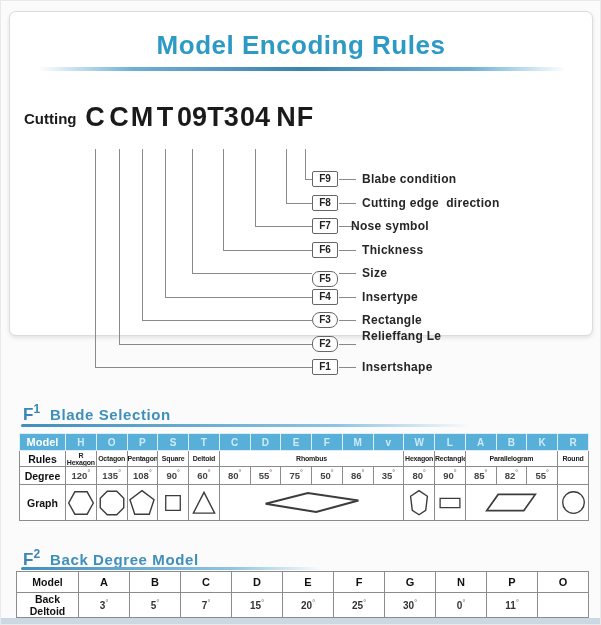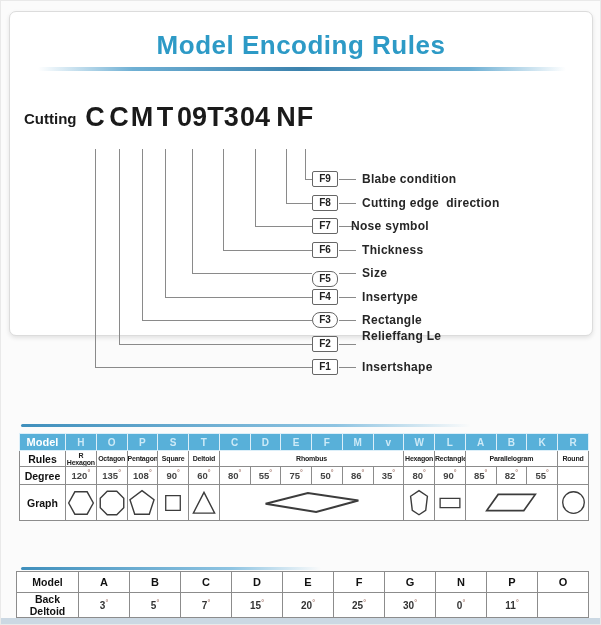--- a/index.html
+++ b/index.html
@@ -69,21 +69,21 @@
         <div class="sym" style="left: 245px;">04</div>
         <div class="sym" style="left: 276px;">N</div>
         <div class="sym" style="left: 295px;">F</div>
         <div class="vline" style="left: 85px; top: 137px; height: 218px;"></div>
         <div class="hline" style="left: 85px; top: 355px; width: 217px;"></div>
         <div class="fbox" style="left: 302px; top: 347px;">F1</div>
         <div class="hline" style="left: 329px; top: 355px; width: 17px;"></div>
         <div class="flabel" style="left: 352px; top: 347px;">Insertshape</div>
         <div class="vline" style="left: 109px; top: 137px; height: 195px;"></div>
         <div class="hline" style="left: 109px; top: 332px; width: 193px;"></div>
-        <div class="fbox" style="left: 302px; top: 324px;">F2</div>
+        <div class="fbox" style="left: 302px; top: 324px; border-radius: 7px;">F2</div>
         <div class="hline" style="left: 329px; top: 332px; width: 17px;"></div>
         <div class="flabel" style="left: 352px; top: 316px;">Relieffang Le</div>
         <div class="vline" style="left: 132px; top: 137px; height: 171px;"></div>
         <div class="hline" style="left: 132px; top: 308px; width: 170px;"></div>
         <div class="fbox" style="left: 302px; top: 300px; border-radius: 8px;">F3</div>
         <div class="hline" style="left: 329px; top: 308px; width: 17px;"></div>
         <div class="flabel" style="left: 352px; top: 300px;">Rectangle</div>
         <div class="vline" style="left: 155px; top: 137px; height: 148px;"></div>
         <div class="hline" style="left: 155px; top: 285px; width: 147px;"></div>
         <div class="fbox" style="left: 302px; top: 277px;">F4</div>
@@ -110,20 +110,23 @@
         <div class="hline" style="left: 329px; top: 191px; width: 17px;"></div>
         <div class="flabel" style="left: 352px; top: 183px;">Cutting edge  direction</div>
         <div class="vline" style="left: 295px; top: 137px; height: 30px;"></div>
         <div class="hline" style="left: 295px; top: 167px; width: 7px;"></div>
         <div class="fbox" style="left: 302px; top: 159px;">F9</div>
         <div class="hline" style="left: 329px; top: 167px; width: 17px;"></div>
         <div class="flabel" style="left: 352px; top: 159px;">Blabe condition</div>
       </div>
   </div>
 
+  <div class="sec-head" style="left:22px;top:401px;">
+    <span class="sec-code" id="f1code">F<sup>1</sup></span><span class="sec-title">Blade Selection</span>
+  </div>
   <div class="sec-rule" style="left:20px;top:423px;width:450px;"></div>
 
   <table class="f1-table" id="f1table">
       <colgroup>
         <col style="width: 46px;">
         <col>
         <col>
         <col>
         <col>
         <col>
@@ -243,20 +246,23 @@
           </td>
           <td class="graph">
             <svg viewBox="0 0 100 100" width="27" height="27" class="shape">
               <circle cx="50" cy="50" r="40"></circle>
             </svg>
           </td>
         </tr>
       </tbody>
     </table>
 
+  <div class="sec-head" style="left:22px;top:546px;">
+    <span class="sec-code" id="f2code">F<sup>2</sup></span><span class="sec-title">Back Degree Model</span>
+  </div>
   <div class="sec-rule" style="left:20px;top:566px;width:300px;"></div>
 
   <table class="f2-table" id="f2table">
       <colgroup>
         <col style="width: 62px;">
         <col>
         <col>
         <col>
         <col>
         <col>

